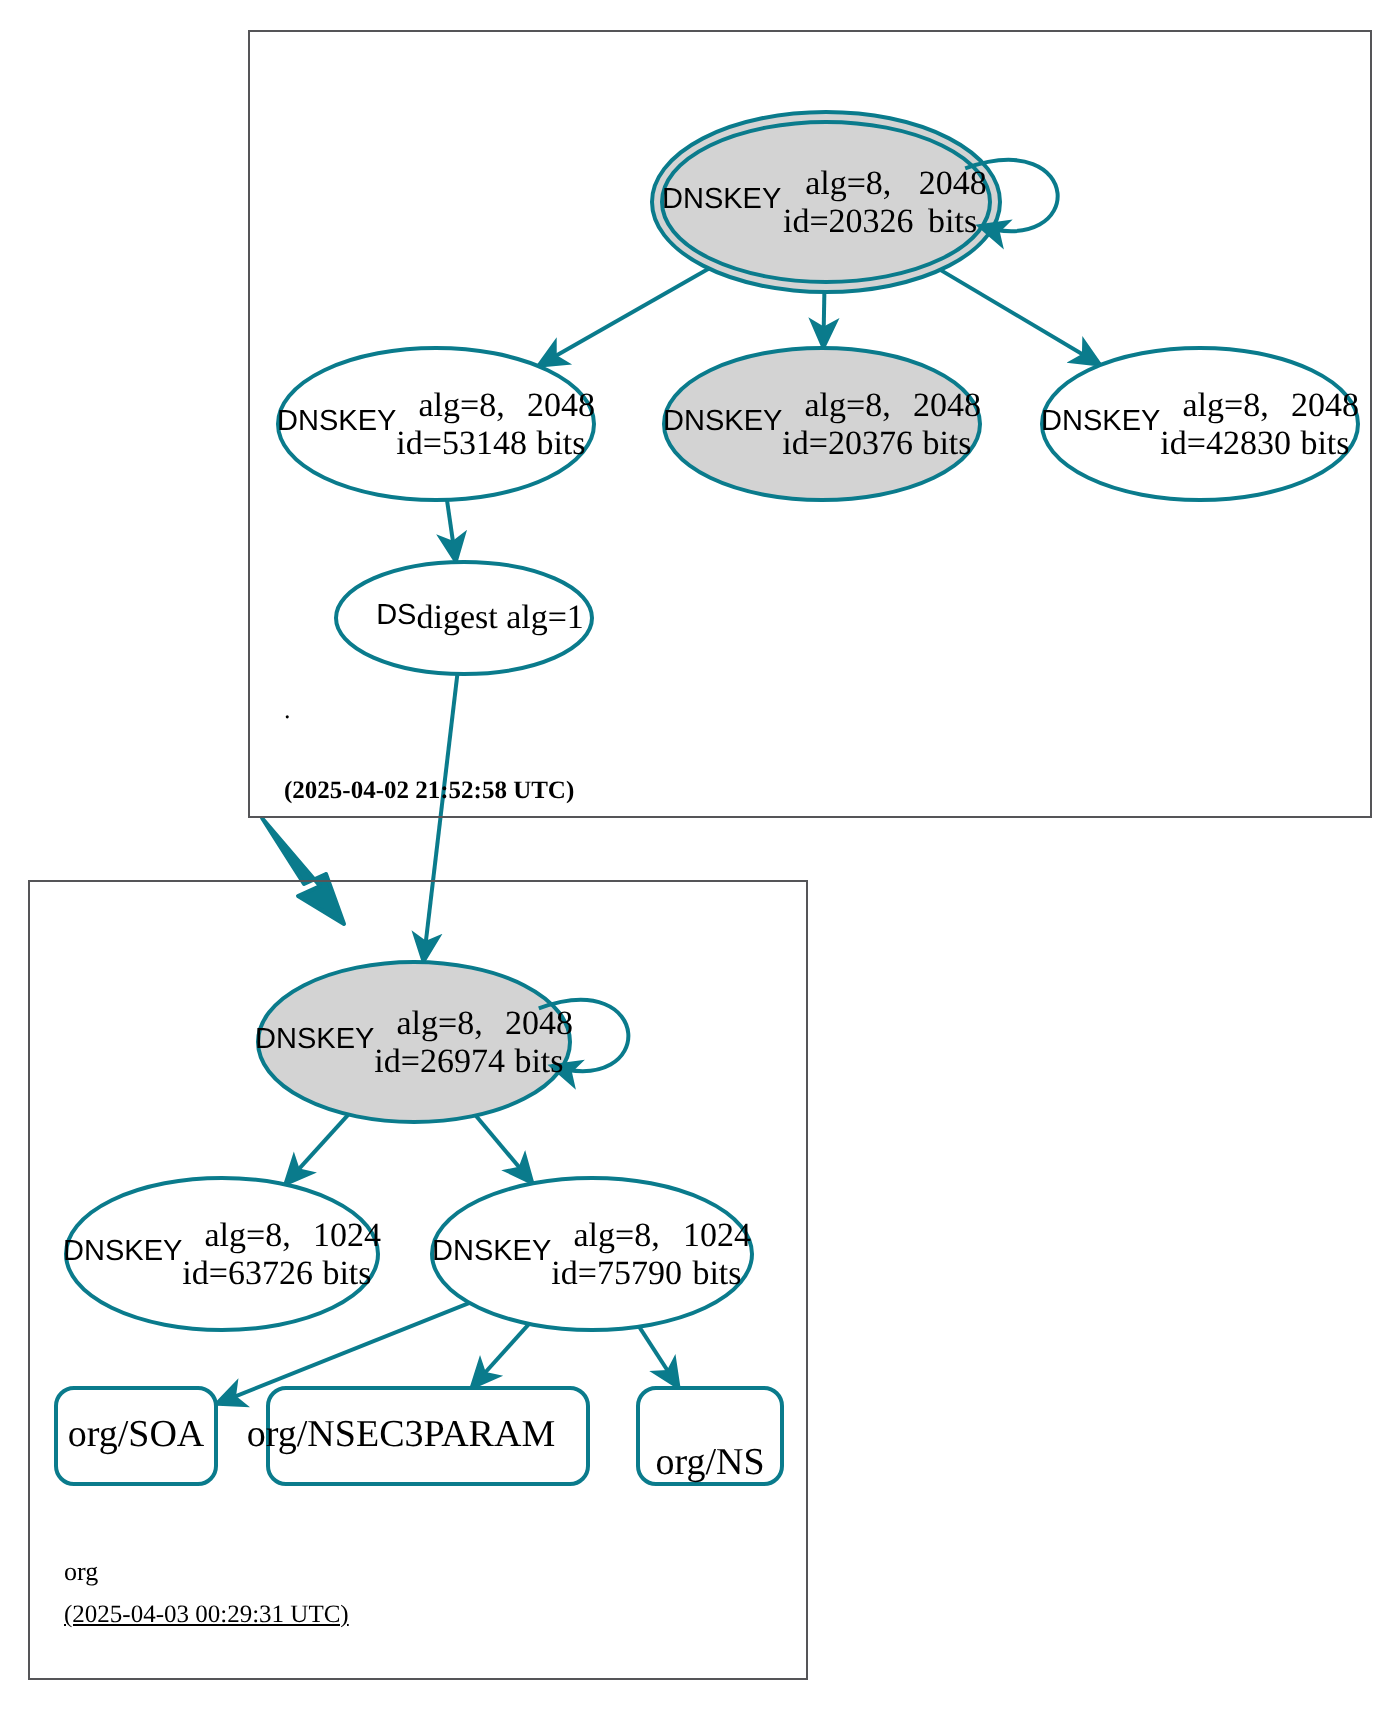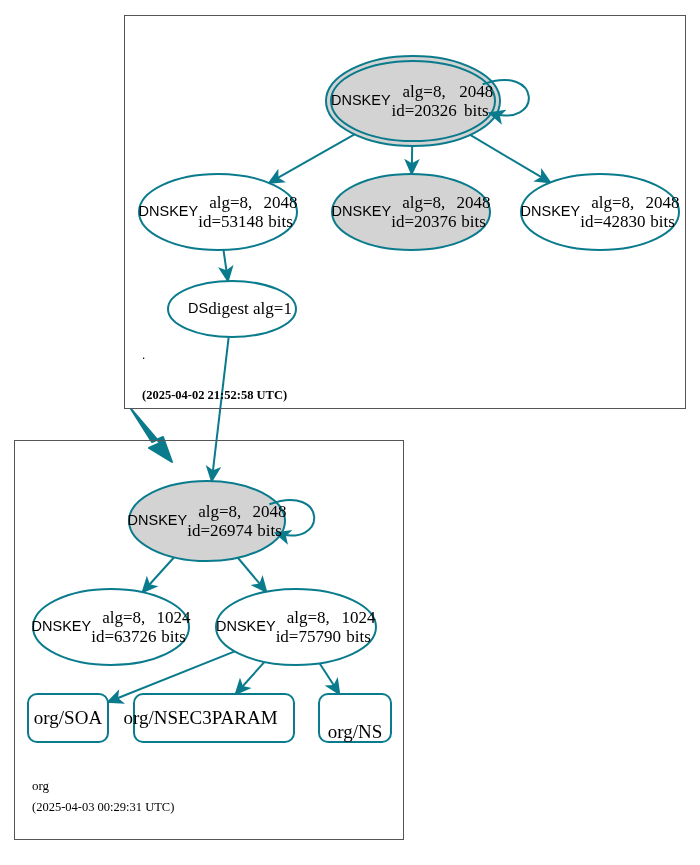--- a/index.html
+++ b/index.html
@@ -84,21 +84,21 @@
         <path d="M131,409 L160,443 L149,448 L172,462 L163,437 L152,442 Z" fill="#0a7b8c" stroke="#0a7b8c" stroke-width="2" stroke-linejoin="round"></path>
       </g>
   </svg>
 
   <div id="zone-layer">
       <div class="zone-box" style="left: 124px; top: 15px; width: 562px; height: 394px; border-color: rgb(85, 85, 88);"></div>
       <div class="zone-label zone-name" style="left: 142px; top: 347px;">.</div>
       <div class="zone-label zone-time" style="left: 142px; top: 388px; font-weight: bold;">(2025-04-02 21:52:58 UTC)</div>
       <div class="zone-box" style="left: 14px; top: 440px; width: 390px; height: 400px; border-color: rgb(85, 85, 88);"></div>
       <div class="zone-label zone-name" style="left: 32px; top: 778px;">org</div>
-      <div class="zone-label zone-time" style="left: 32px; top: 800px;">(2025-04-03 00:29:31 UTC)</div>
+      <div class="zone-label zone-time" style="left: 32px; top: 800px; text-decoration: underline;">(2025-04-03 00:29:31 UTC)</div>
     </div>
   <div id="label-layer">
       <div class="node" style="left: 331px; top: 61px; width: 164px; height: 80px;">
         <div class="t1">DNSKEY</div>
         <div class="t2">alg=8, id=20326</div>
         <div class="t3">2048 bits</div>
       </div>
       <div class="node" style="left: 139px; top: 174px; width: 158px; height: 76px;">
         <div class="t1">DNSKEY</div>
         <div class="t2">alg=8, id=53148</div>

